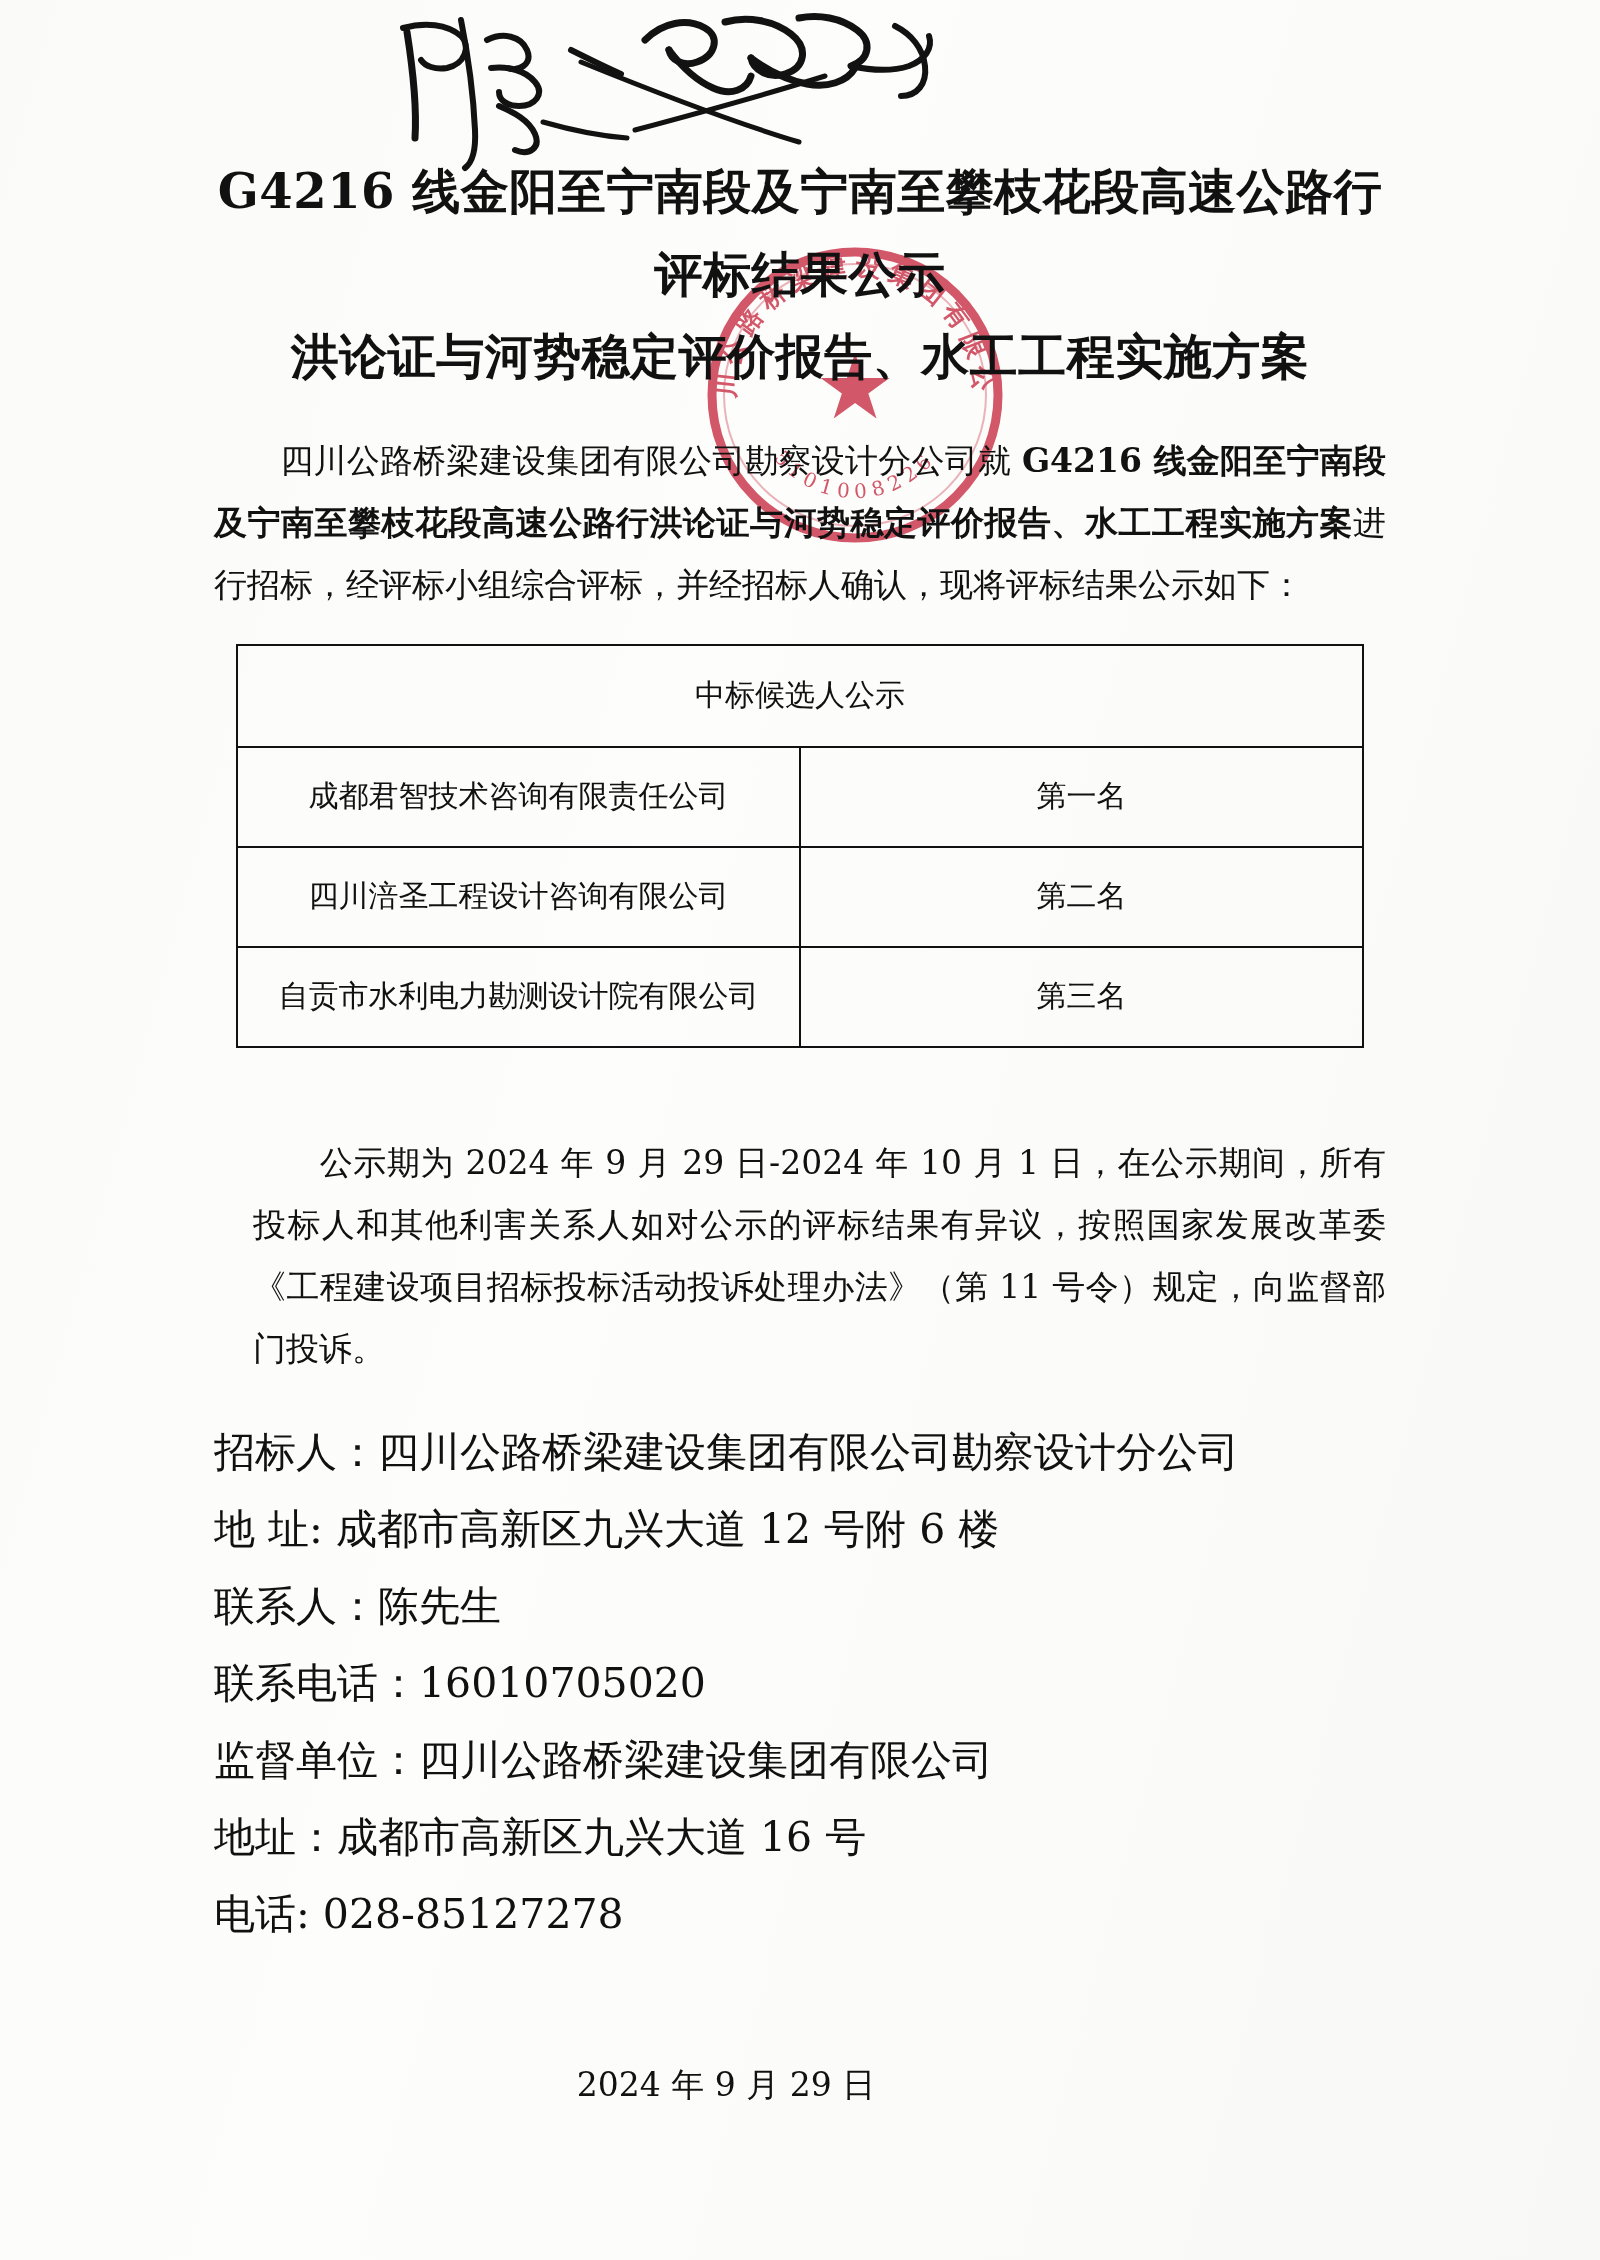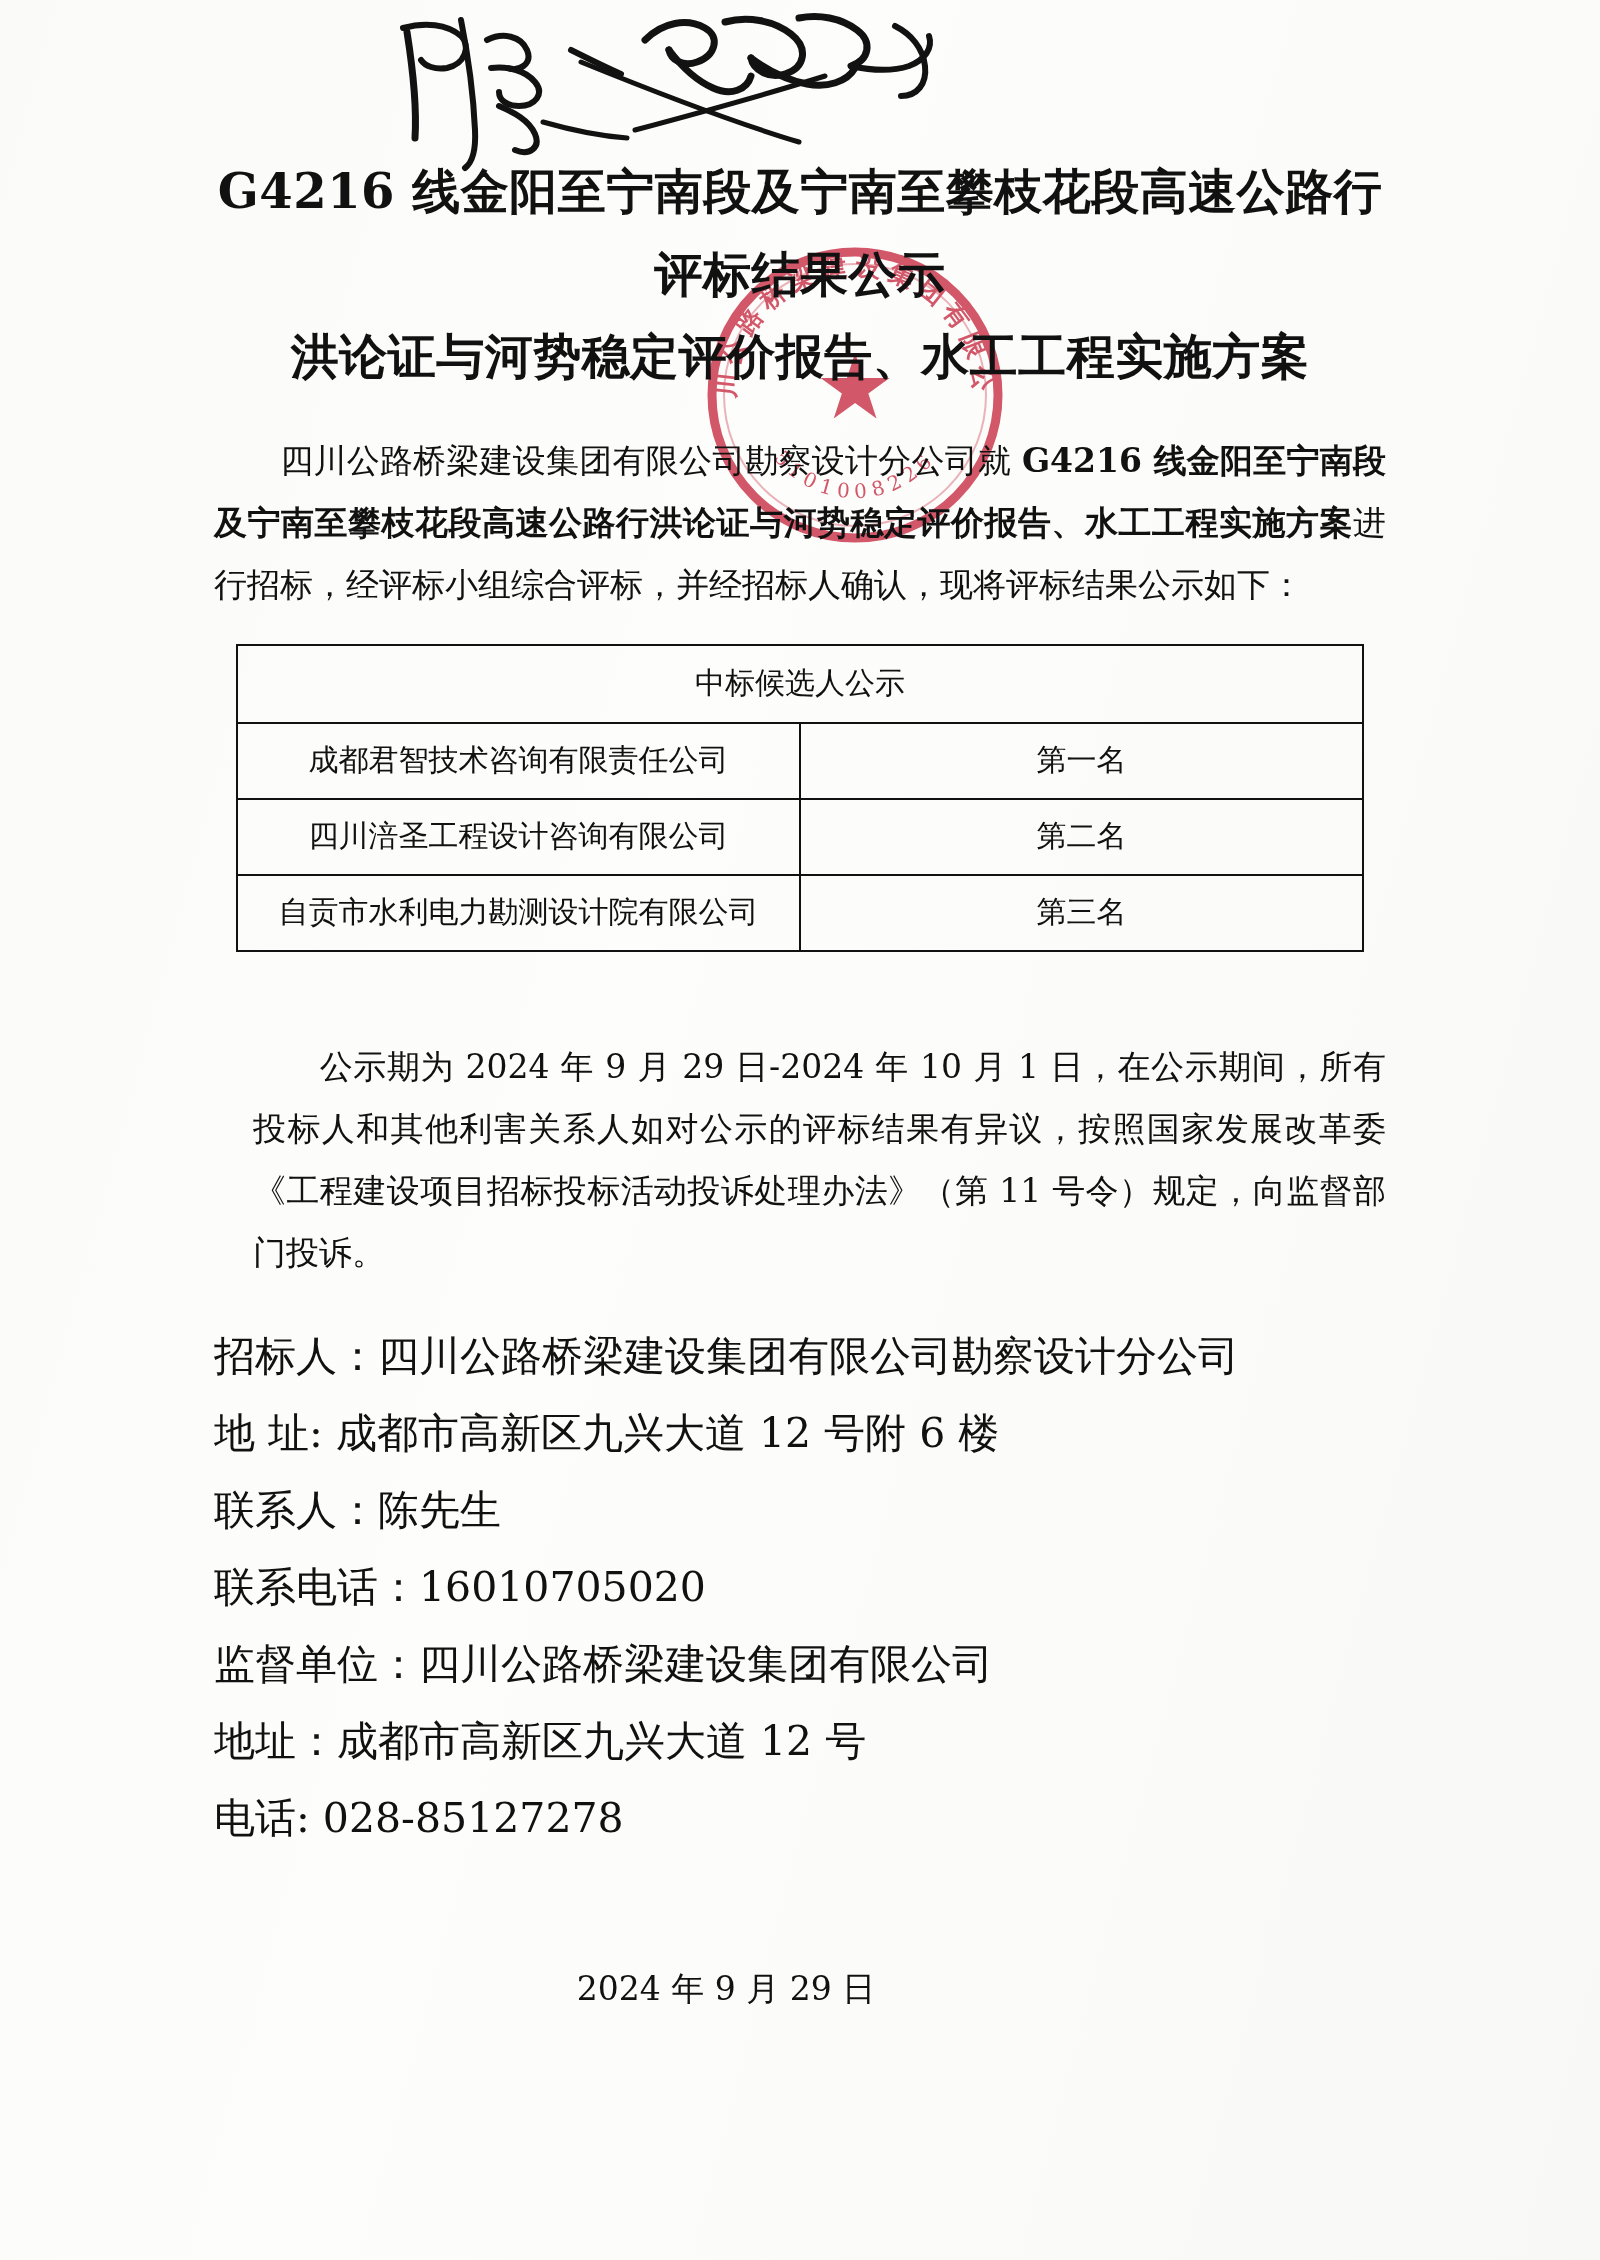--- a/index.html
+++ b/index.html
@@ -69,21 +69,21 @@
     margin: 0 auto;
     table-layout: fixed;
   }
   table.bid td, table.bid th {
     border: 2px solid #111;
     font-size: 30px;
     font-weight: normal;
     text-align: center;
     height: 74px;
     vertical-align: middle;
-    padding: 0 0;
+    padding: 12px 0;
   }
   table.bid tr.header-row td {
     height: 76px;
   }
   table.bid td.name-col { width: 690px; }
   table.bid td.rank-col { width: 438px; }
 
   
   .notice { margin-top: 84px; margin-left: 39px; }
 
@@ -205,20 +205,20 @@
     <p class="para notice">
       <span class="ind"></span><span>公示期为 2024 年 9 月 29 日-2024 年 10 月 1 日，在公示期间，所有投标人和其他利害关系人如对公示的评标结果有异议，按照国家发展改革委《工程建设项目招标投标活动投诉处理办法》（第 11 号令）规定，向监督部门投诉。</span>
     </p>
 
     <div class="contacts">
       <div class="contact-line">招标人：四川公路桥梁建设集团有限公司勘察设计分公司</div>
       <div class="contact-line">地 址: 成都市高新区九兴大道 12 号附 6 楼</div>
       <div class="contact-line">联系人：陈先生</div>
       <div class="contact-line">联系电话：16010705020</div>
       <div class="contact-line">监督单位：四川公路桥梁建设集团有限公司</div>
-      <div class="contact-line">地址：成都市高新区九兴大道 12 号</div>
+      <div class="contact-line">地址：成都市高新区九兴大道 16 号</div>
       <div class="contact-line">电话: 028-85127278</div>
     </div>
 
     <div class="date-line">2024 年 9 月 29 日</div>
 
   </div>
 </div>
 
 </body></html>

